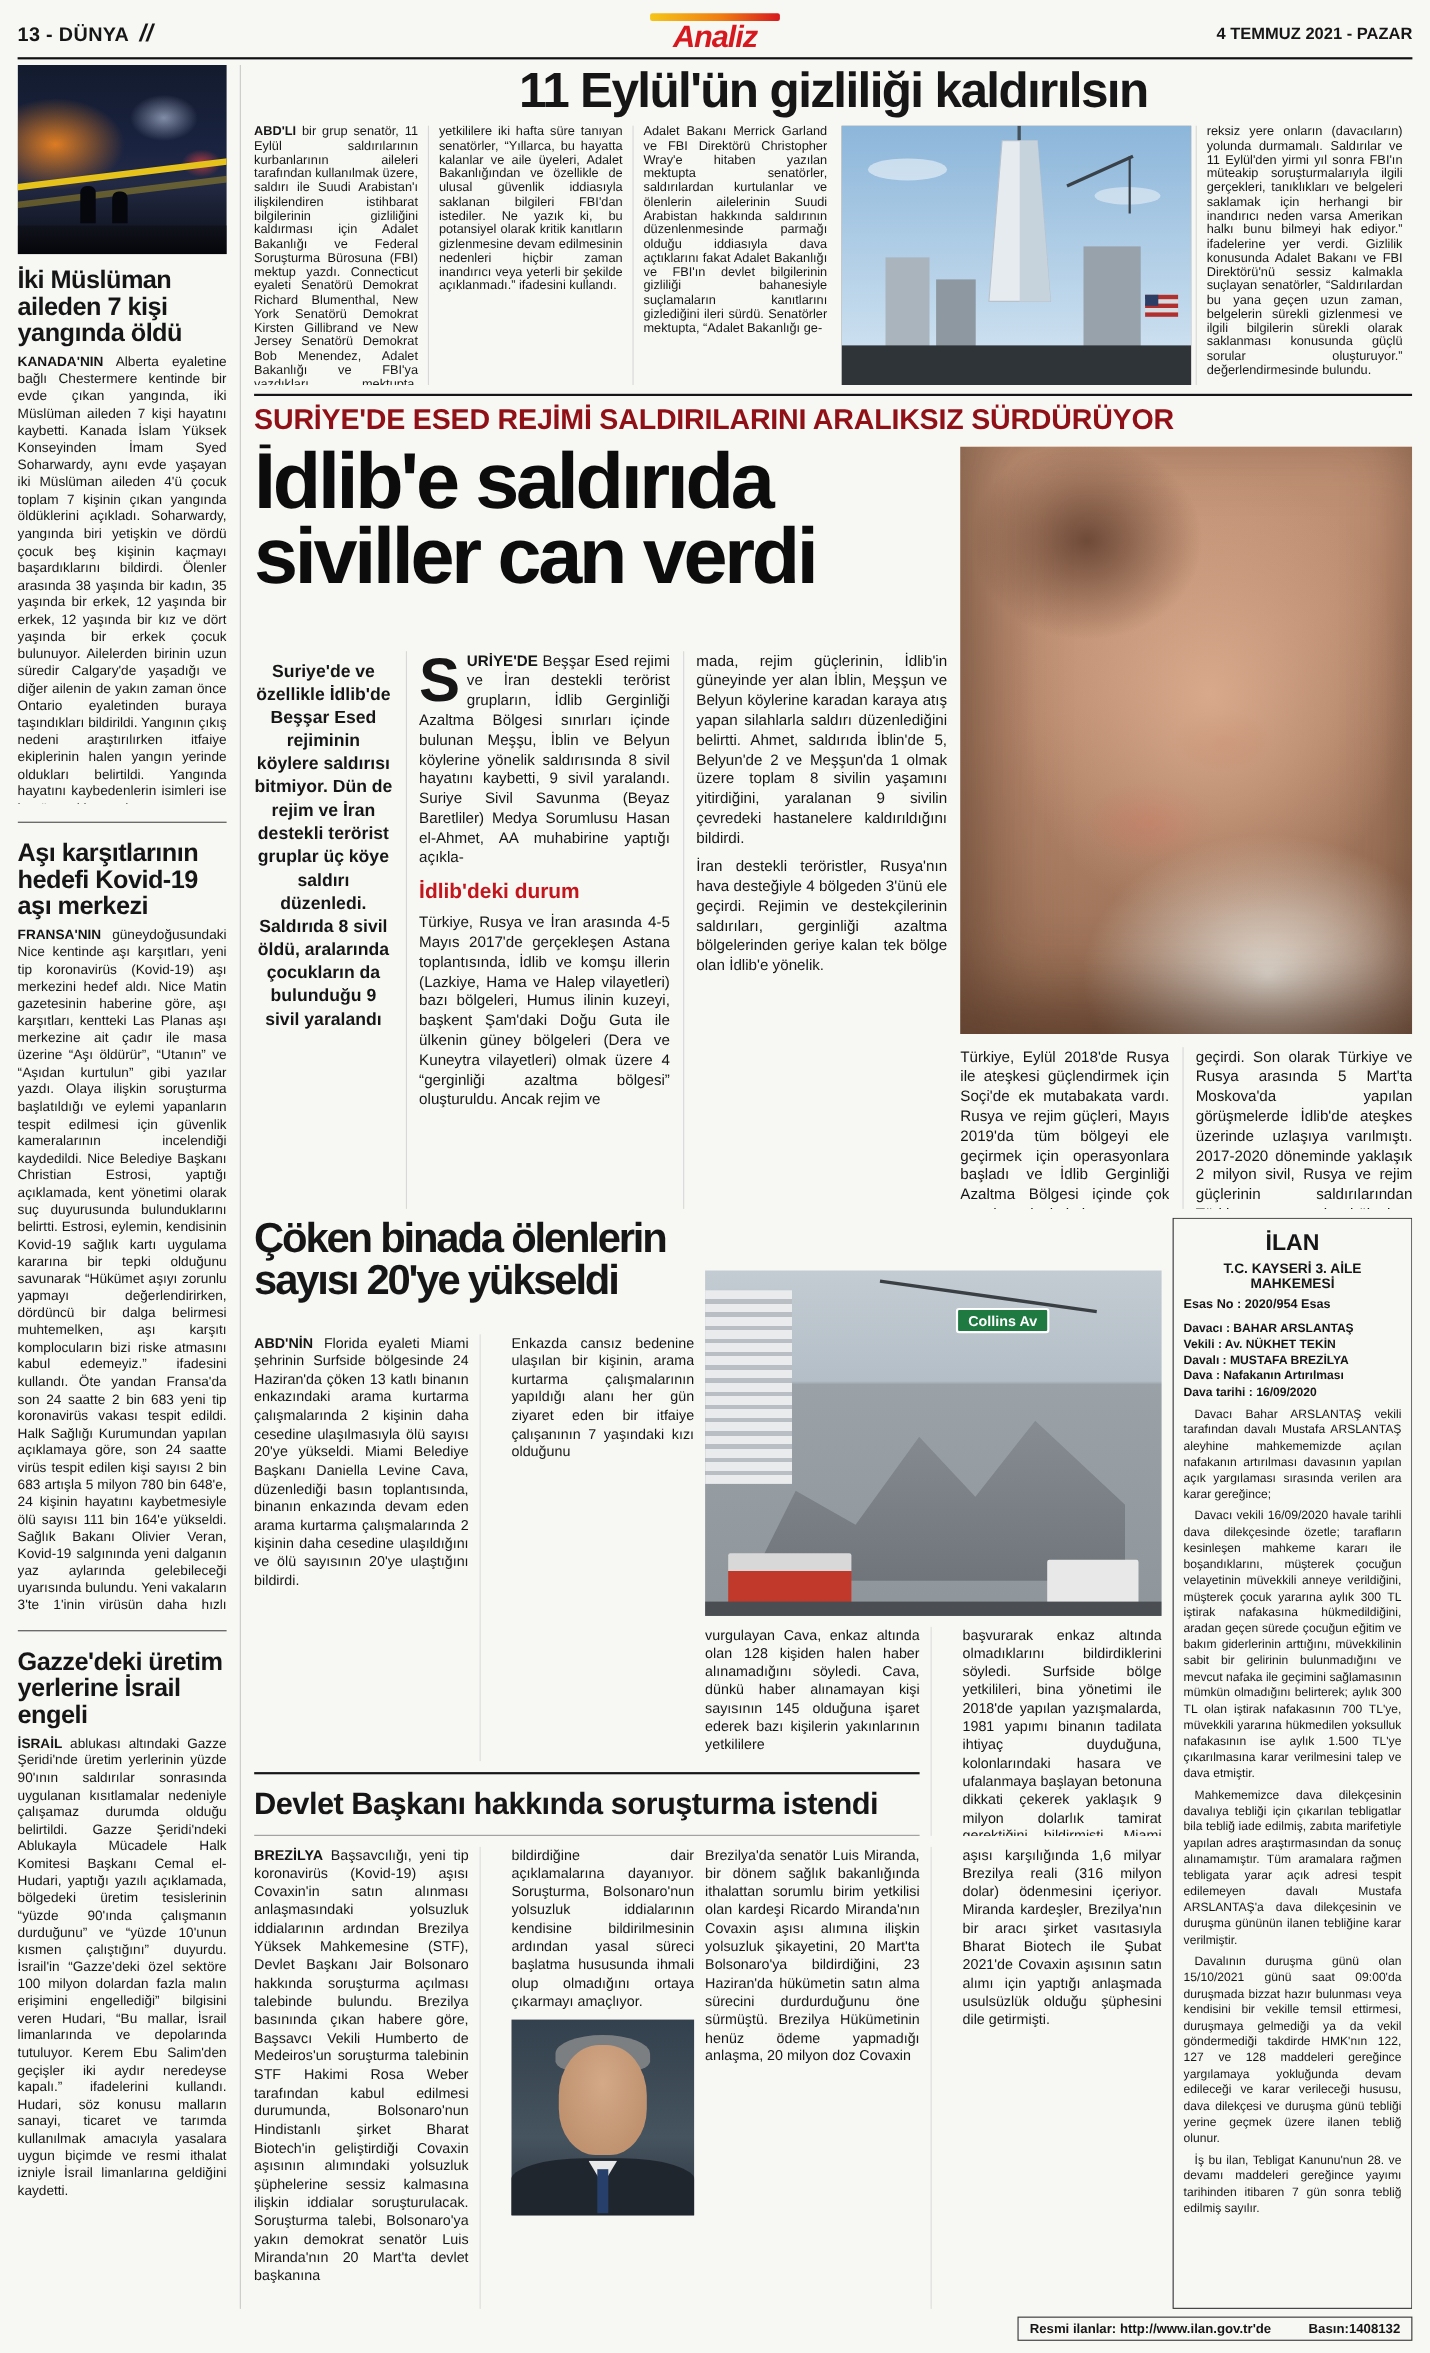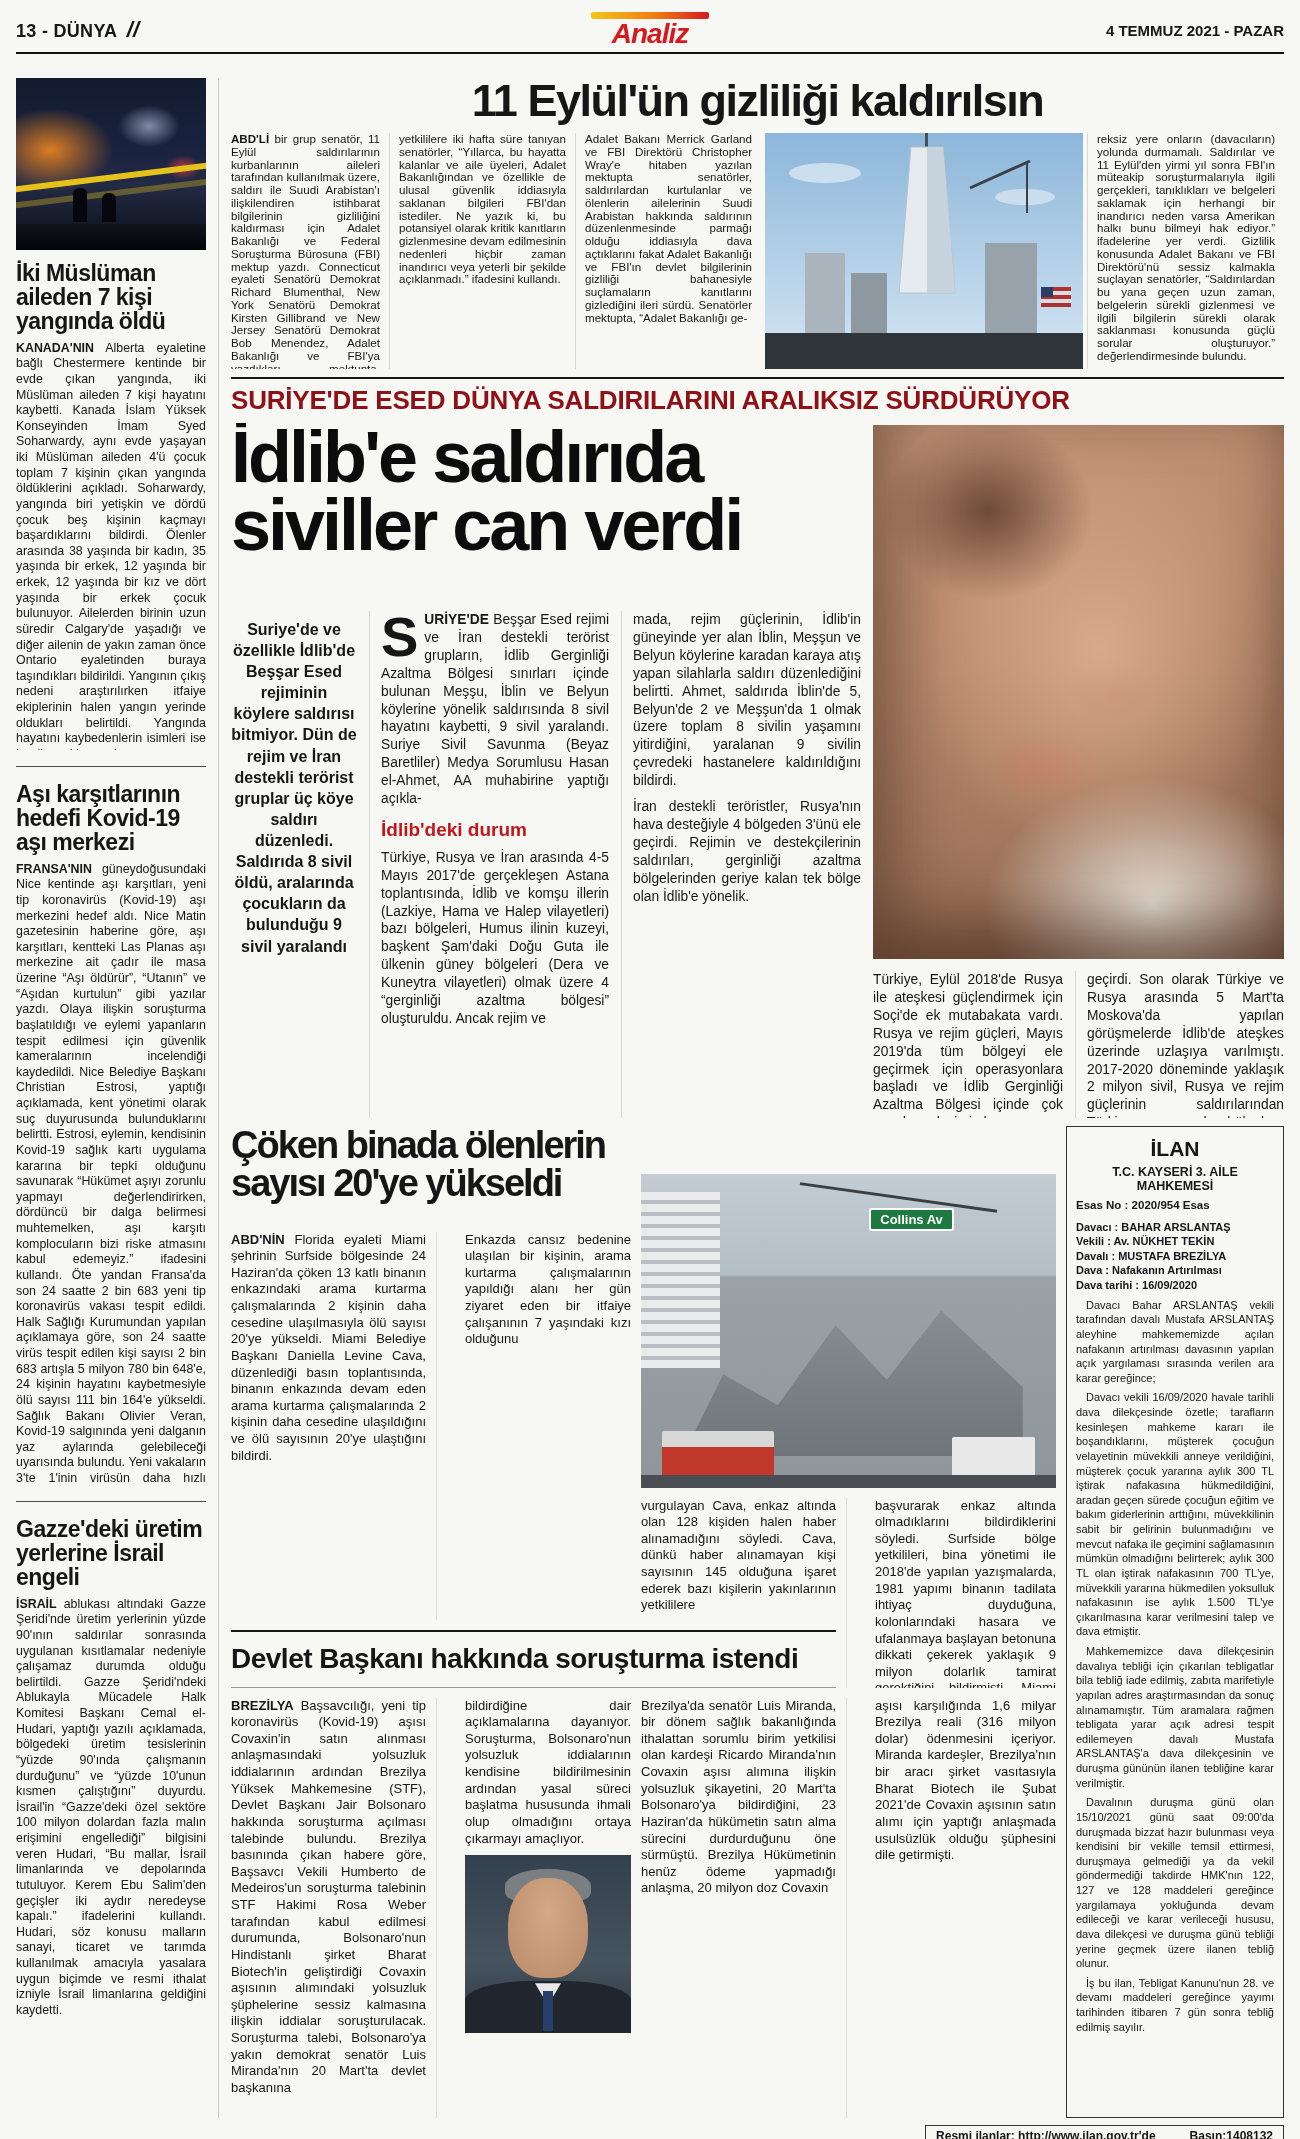--- a/index.html
+++ b/index.html
@@ -9,21 +9,21 @@
     font-family:"Liberation Sans","DejaVu Sans",sans-serif;
     color:#161616;
     overflow:hidden;
   }
   .page { padding:8px 16px 6px; height:100%; }
 
   
   .masthead {
     position:relative; height:46px;
     display:flex; align-items:center; justify-content:space-between;
-    border-bottom:2px solid #111; margin-bottom:24px;
+    border-bottom:2px solid #111; margin-bottom:5px;
   }
   .sec { font-size:18px; font-weight:800; letter-spacing:.3px; }
   .slashes { font-style:italic; font-weight:900; font-size:22px; margin-left:5px; }
   .mh-logo { position:absolute; left:50%; transform:translateX(-50%); text-align:center; }
   .logo-ribbon { width:118px; height:7px; margin:0 auto 1px; border-radius:2px;
     background:linear-gradient(90deg,#f5c518 0%,#ef7c12 55%,#d6191f 100%); }
   .logo-text { font-size:28px; font-weight:900; font-style:italic; color:#d6191f; letter-spacing:-1px; line-height:1; }
   .mh-date { font-size:15px; font-weight:800; }
 
   
@@ -226,21 +226,21 @@
             <rect x="276" y="154" width="30" height="20" fill="#d8dde2"></rect>
             <rect x="276" y="154" width="30" height="4" fill="#b03030"></rect>
             <rect x="276" y="162" width="30" height="4" fill="#b03030"></rect>
             <rect x="276" y="170" width="30" height="4" fill="#b03030"></rect>
             <rect x="276" y="154" width="12" height="10" fill="#2c3e66"></rect>
           </svg>
         </div>
         <p class="col c911-4">reksiz yere onların (davacıların) yolunda durmamalı. Saldırılar ve 11 Eylül'den yirmi yıl sonra FBI'ın müteakip soruşturmalarıyla ilgili gerçekleri, tanıklıkları ve belgeleri saklamak için herhangi bir inandırıcı neden varsa Amerikan halkı bunu bilmeyi hak ediyor.” ifadelerine yer verdi. Gizlilik konusunda Adalet Bakanı ve FBI Direktörü'nü sessiz kalmakla suçlayan senatörler, “Saldırılardan bu yana geçen uzun zaman, belgelerin sürekli gizlenmesi ve ilgili bilgilerin sürekli olarak saklanması konusunda güçlü sorular oluşturuyor.” değerlendirmesinde bulundu.</p>
       </div>
 
-      <div class="kicker">SURİYE'DE ESED DÜNYA SALDIRILARINI ARALIKSIZ SÜRDÜRÜYOR</div>
+      <div class="kicker">SURİYE'DE ESED REJİMİ SALDIRILARINI ARALIKSIZ SÜRDÜRÜYOR</div>
 
       <div class="syria-grid">
         <h1 class="hl-idlib">
           <span>İdlib'e saldırıda</span>
           <span>siviller can verdi</span>
         </h1>
         <div class="photo child-photo">
           <div class="vignette"></div>
         </div>
         <div class="deck">Suriye'de ve özellikle İdlib'de Beşşar Esed rejiminin köylere saldırısı bitmiyor. Dün de rejim ve İran destekli terörist gruplar üç köye saldırı düzenledi. Saldırıda 8 sivil öldü, aralarında çocukların da bulunduğu 9 sivil yaralandı</div>

